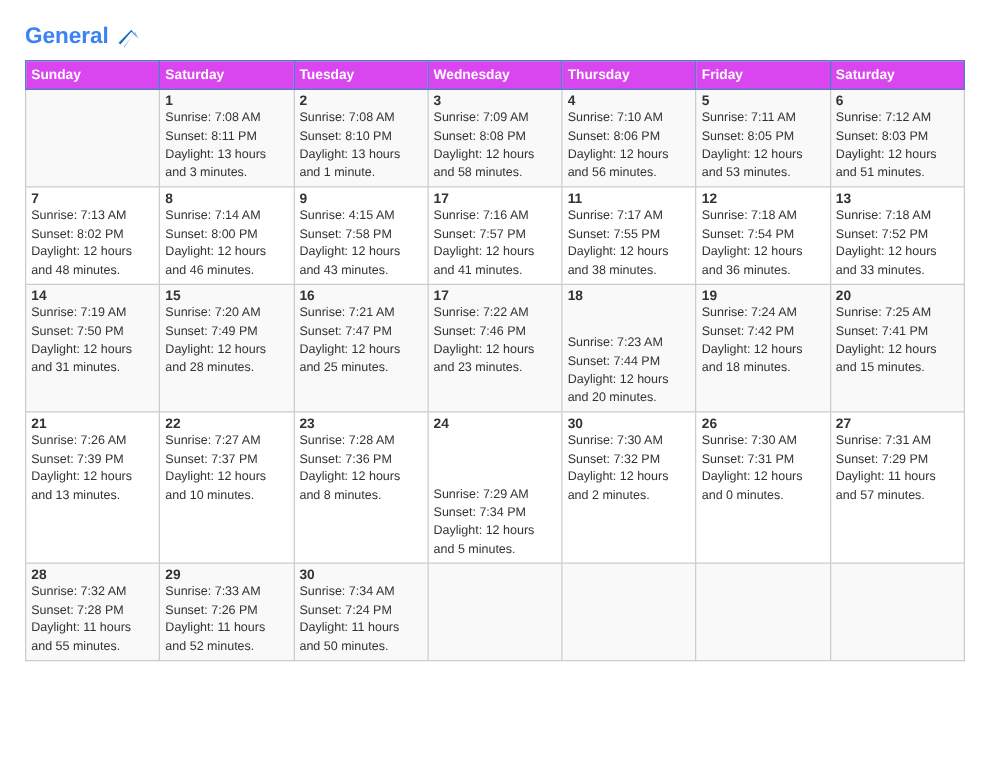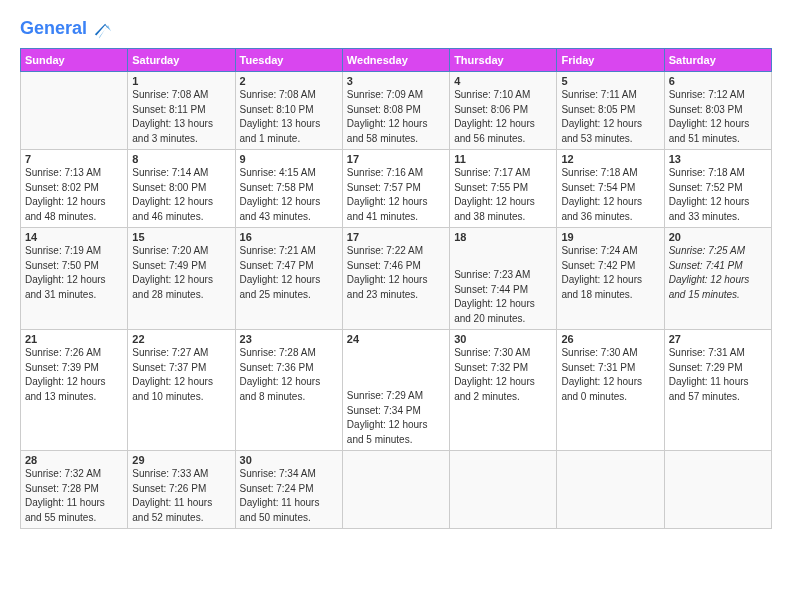--- a/index.html
+++ b/index.html
@@ -267,21 +267,21 @@
           </td>
           <td>
             <span class="day-number">19</span>
             <div class="day-info" style="white-space: pre-line;">Sunrise: 7:24 AM
 Sunset: 7:42 PM
 Daylight: 12 hours
 and 18 minutes.</div>
           </td>
           <td>
             <span class="day-number">20</span>
-            <div class="day-info" style="white-space: pre-line; font-style: italic;">Sunrise: 7:25 AM
+            <div class="day-info" style="white-space: pre-line;">Sunrise: 7:25 AM
 Sunset: 7:41 PM
 Daylight: 12 hours
 and 15 minutes.</div>
           </td>
         </tr>
         <tr>
           <td>
             <span class="day-number">21</span>
             <div class="day-info" style="white-space: pre-line;">Sunrise: 7:26 AM
 Sunset: 7:39 PM

